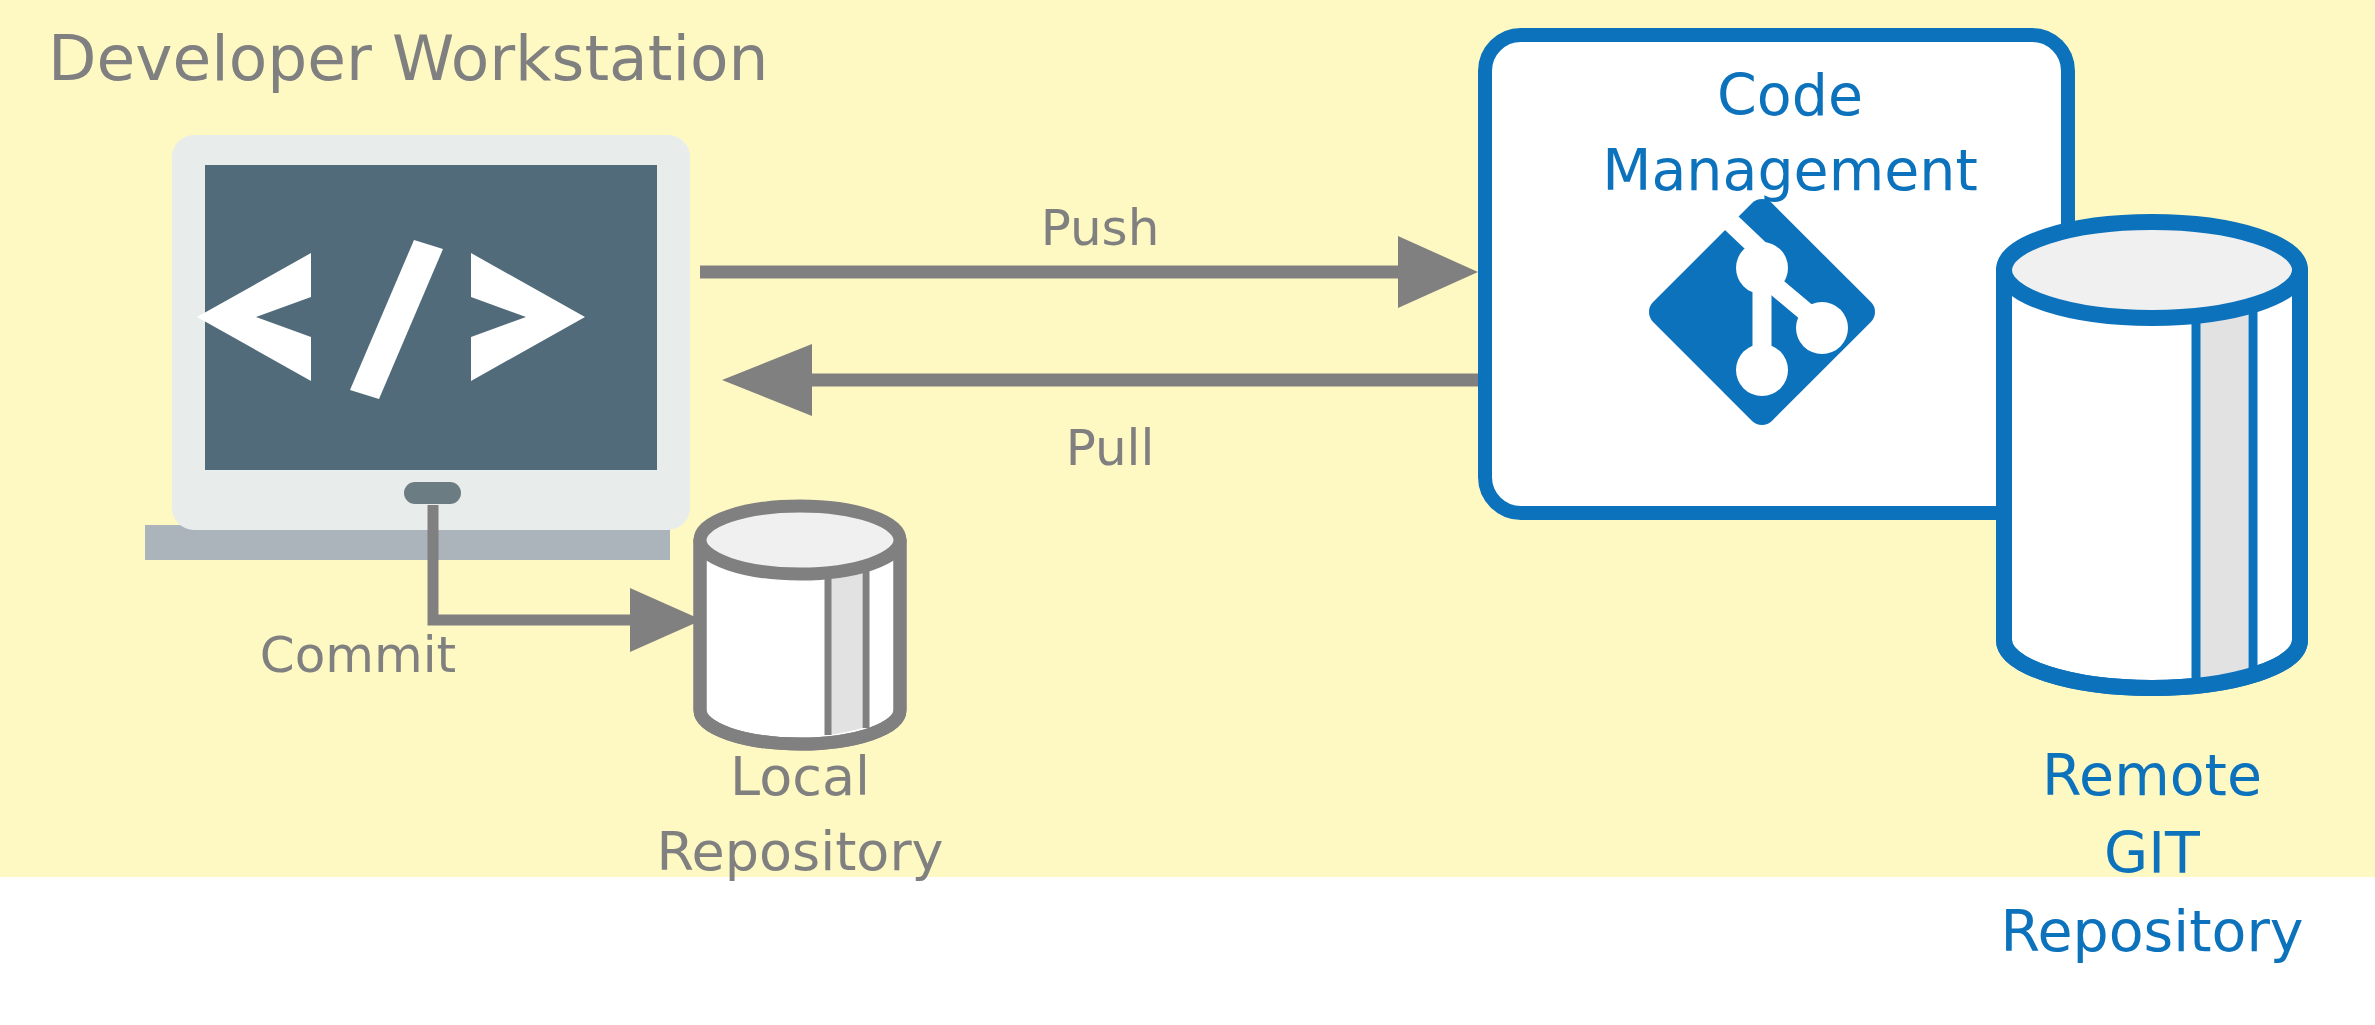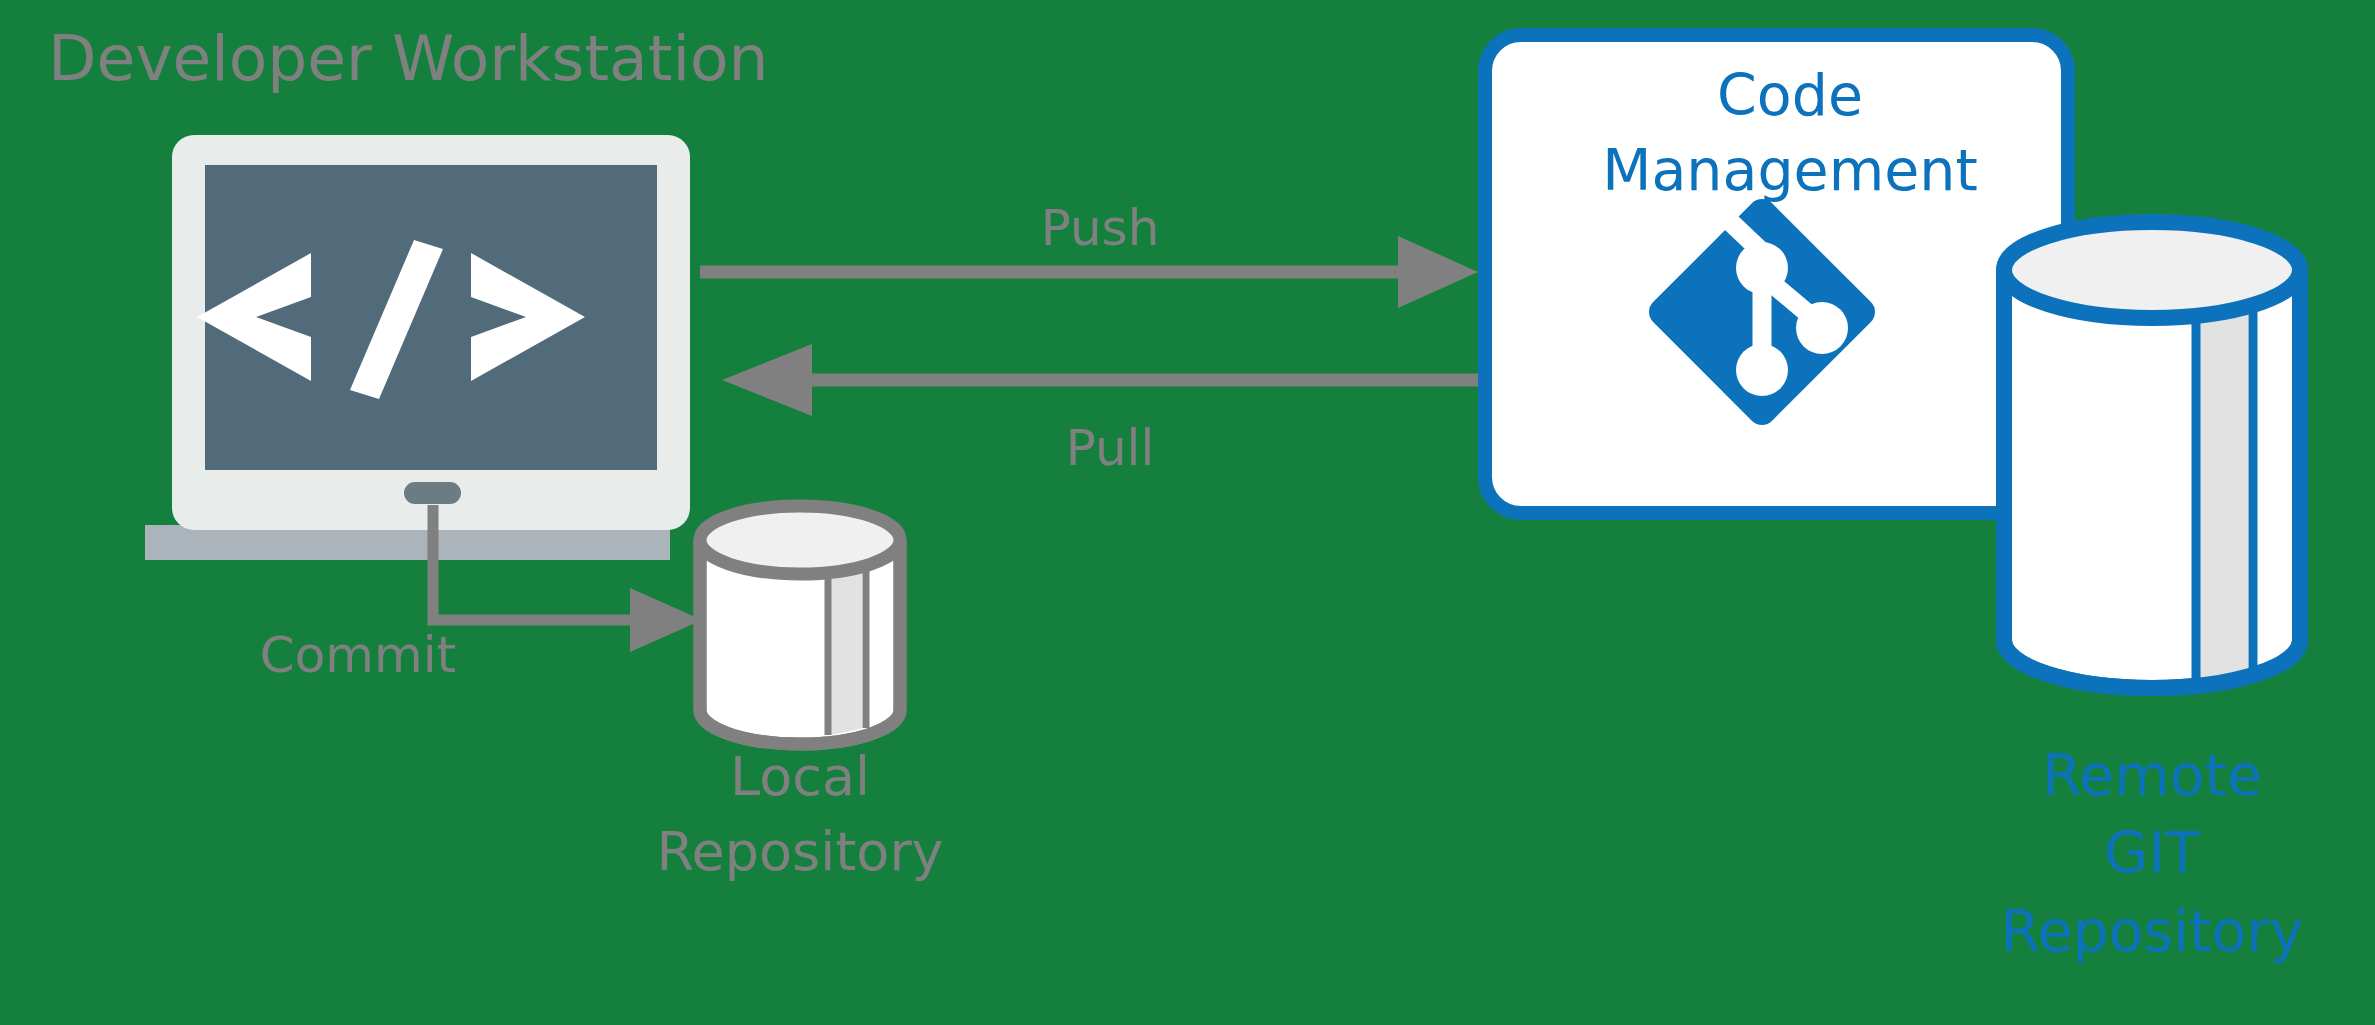--- a/index.html
+++ b/index.html
@@ -9,22 +9,22 @@
   }
   body {
     width: 2375px;
     height: 1025px;
     overflow: hidden;
     font-family: "DejaVu Sans", "Liberation Sans", sans-serif;
   }
   #diagram-root {
     position: relative;
     width: 2375px;
-    height: 1025px;
-    background: #15803d;
+    height: 877px;
+    background: #fef9c3;
   }
   svg#diagram-svg {
     display: block;
     width: 2375px;
     height: 1025px;
   }
   .dgm-text {
     font-family: "DejaVu Sans", "Liberation Sans", sans-serif;
     font-weight: 400;
   }

